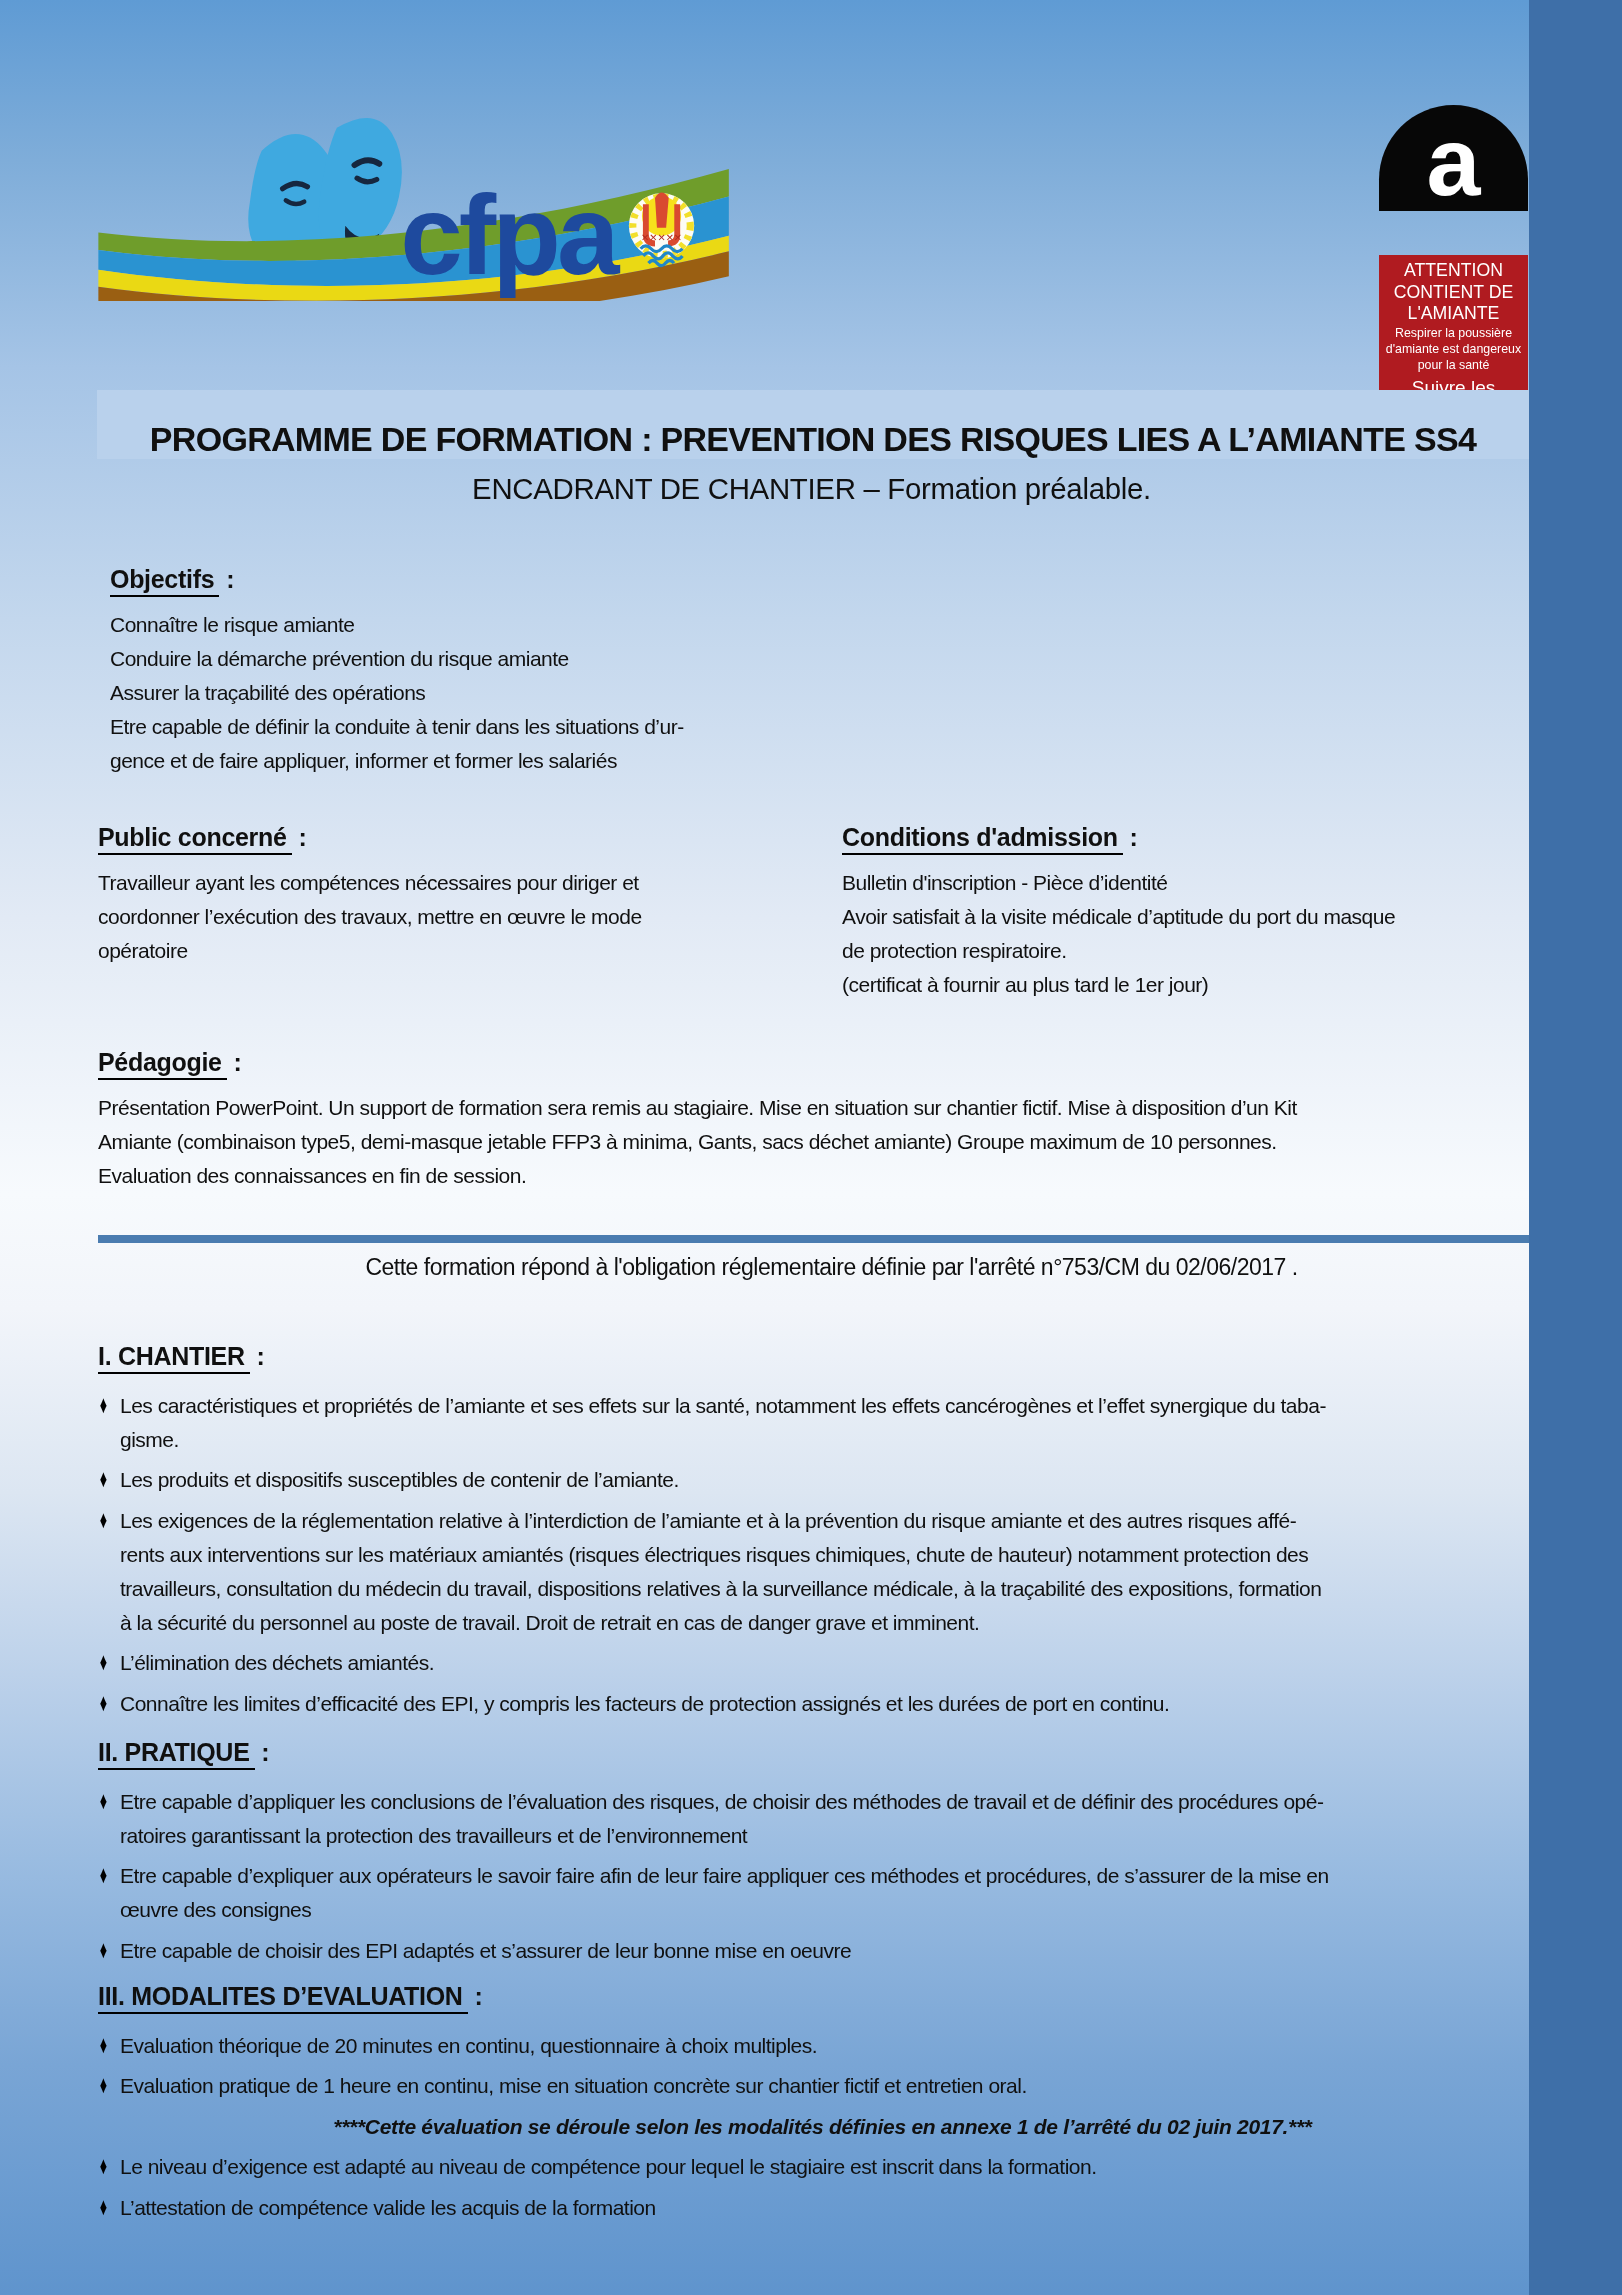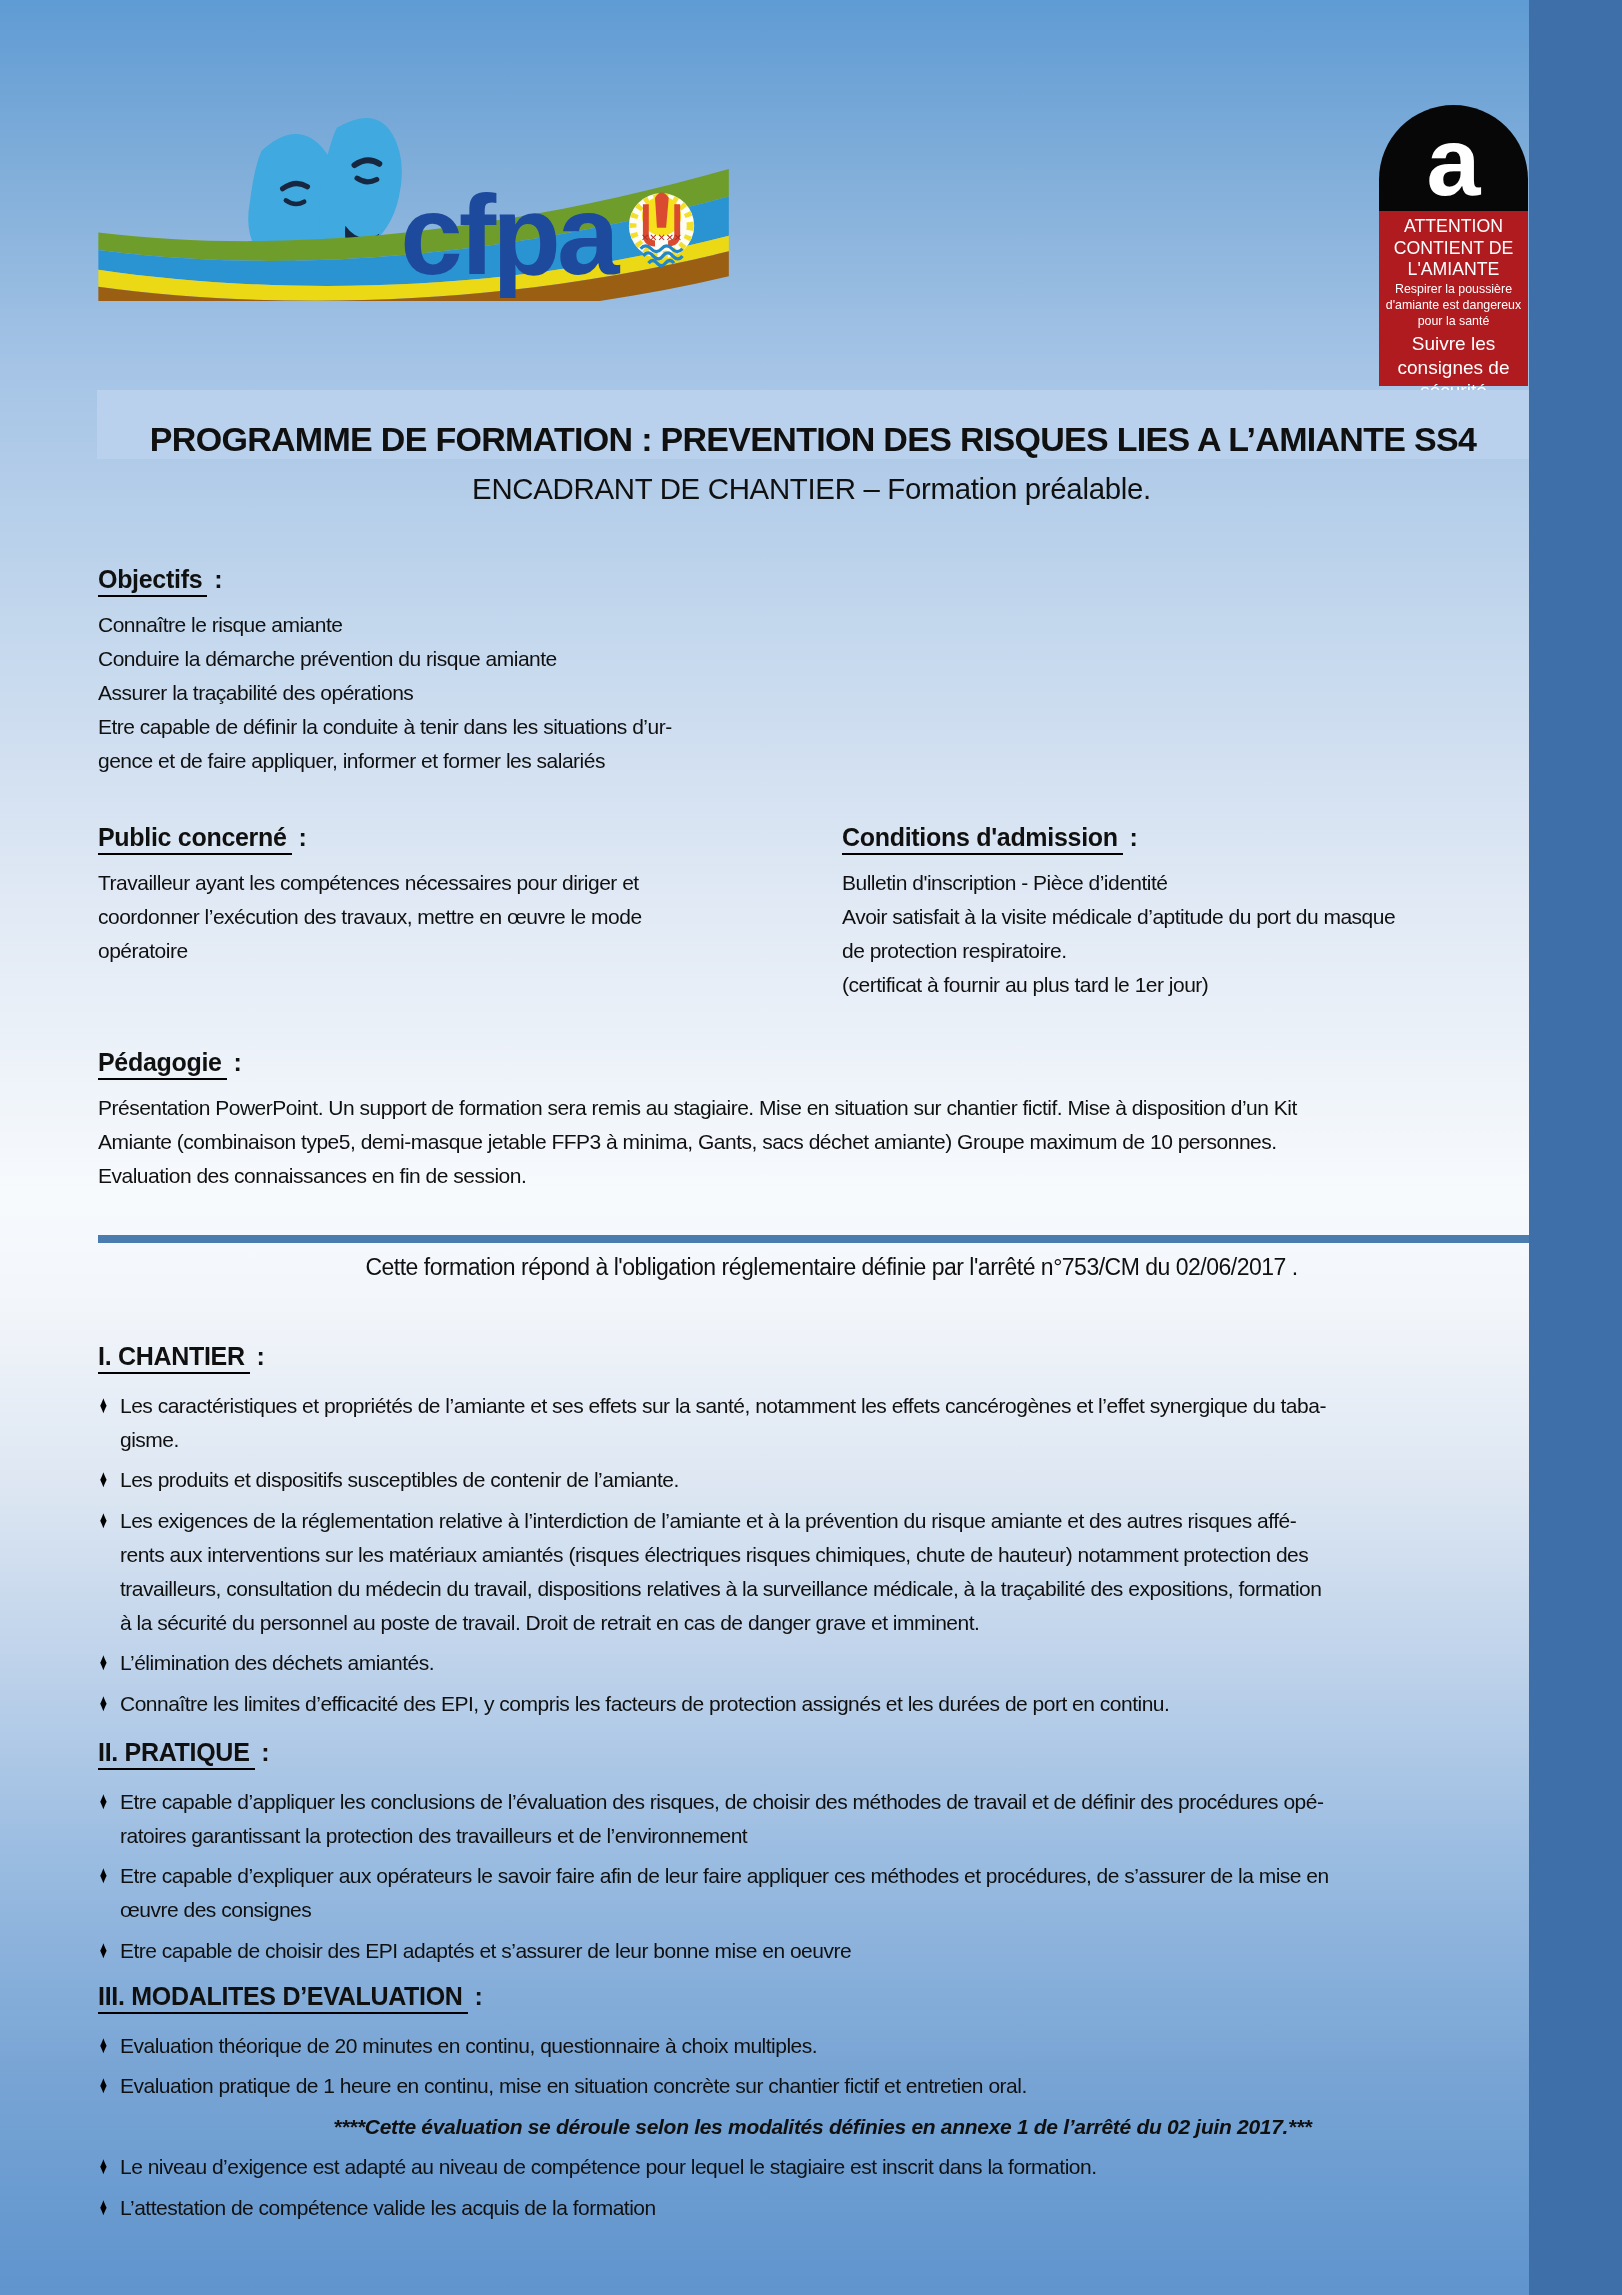--- a/index.html
+++ b/index.html
@@ -47,21 +47,21 @@
   .warning-arch{
     height:106px;background:#070707;border-radius:75px 75px 0 0;
     display:flex;align-items:flex-end;justify-content:center;
   }
   .warning-arch span{
     color:#fff;font-weight:bold;font-size:97px;line-height:98px;
     font-family:"Liberation Sans",sans-serif;
   }
   .warning-red{
     height:175px;background:#b01b20;color:#fff;text-align:center;
-    padding:5.2px 3.9px 2.6px 3.9px;box-sizing:border-box;
+    padding:5.2px 3.9px 2.6px 3.9px;box-sizing:border-box;margin-top:44px;
   }
   .w-title{font-size:17.7px;line-height:21.6px;letter-spacing:0;}
   .w-sub{font-size:12.4px;line-height:15.7px;margin-top:1.3px;}
   .w-instr{font-size:19px;line-height:23.6px;margin-top:2.6px;}
 </style>
 </head>
 <body>
 
 <div class="page">
 
@@ -111,21 +111,21 @@
       <div class="w-sub">Respirer la poussière d'amiante est dangereux pour la santé</div>
       <div class="w-instr">Suivre les consignes de sécurité</div>
     </div>
   </div>
 
   <div class="abs title-bar">
     <span>PROGRAMME DE FORMATION : PREVENTION DES RISQUES LIES A L’AMIANTE SS4</span>
   </div>
   <div class="abs subtitle">ENCADRANT DE CHANTIER – Formation préalable.</div>
 
-  <section class="abs blk" style="left:98px;top:564px;width:720px;">
+  <section class="abs blk" style="left:110px;top:564px;width:720px;">
     <h2><span class="u">Objectifs</span> <span>:</span></h2>
     <span class="line">Connaître le risque amiante</span>
     <span class="line">Conduire la démarche prévention du risque amiante</span>
     <span class="line">Assurer la traçabilité des opérations</span>
     <span class="line">Etre capable de définir la conduite à tenir dans les situations d’ur-</span>
     <span class="line">gence et de faire appliquer, informer et former les salariés</span>
   </section>
 
   <section class="abs blk" style="left:842px;top:564px;width:707px;">
   </section>

